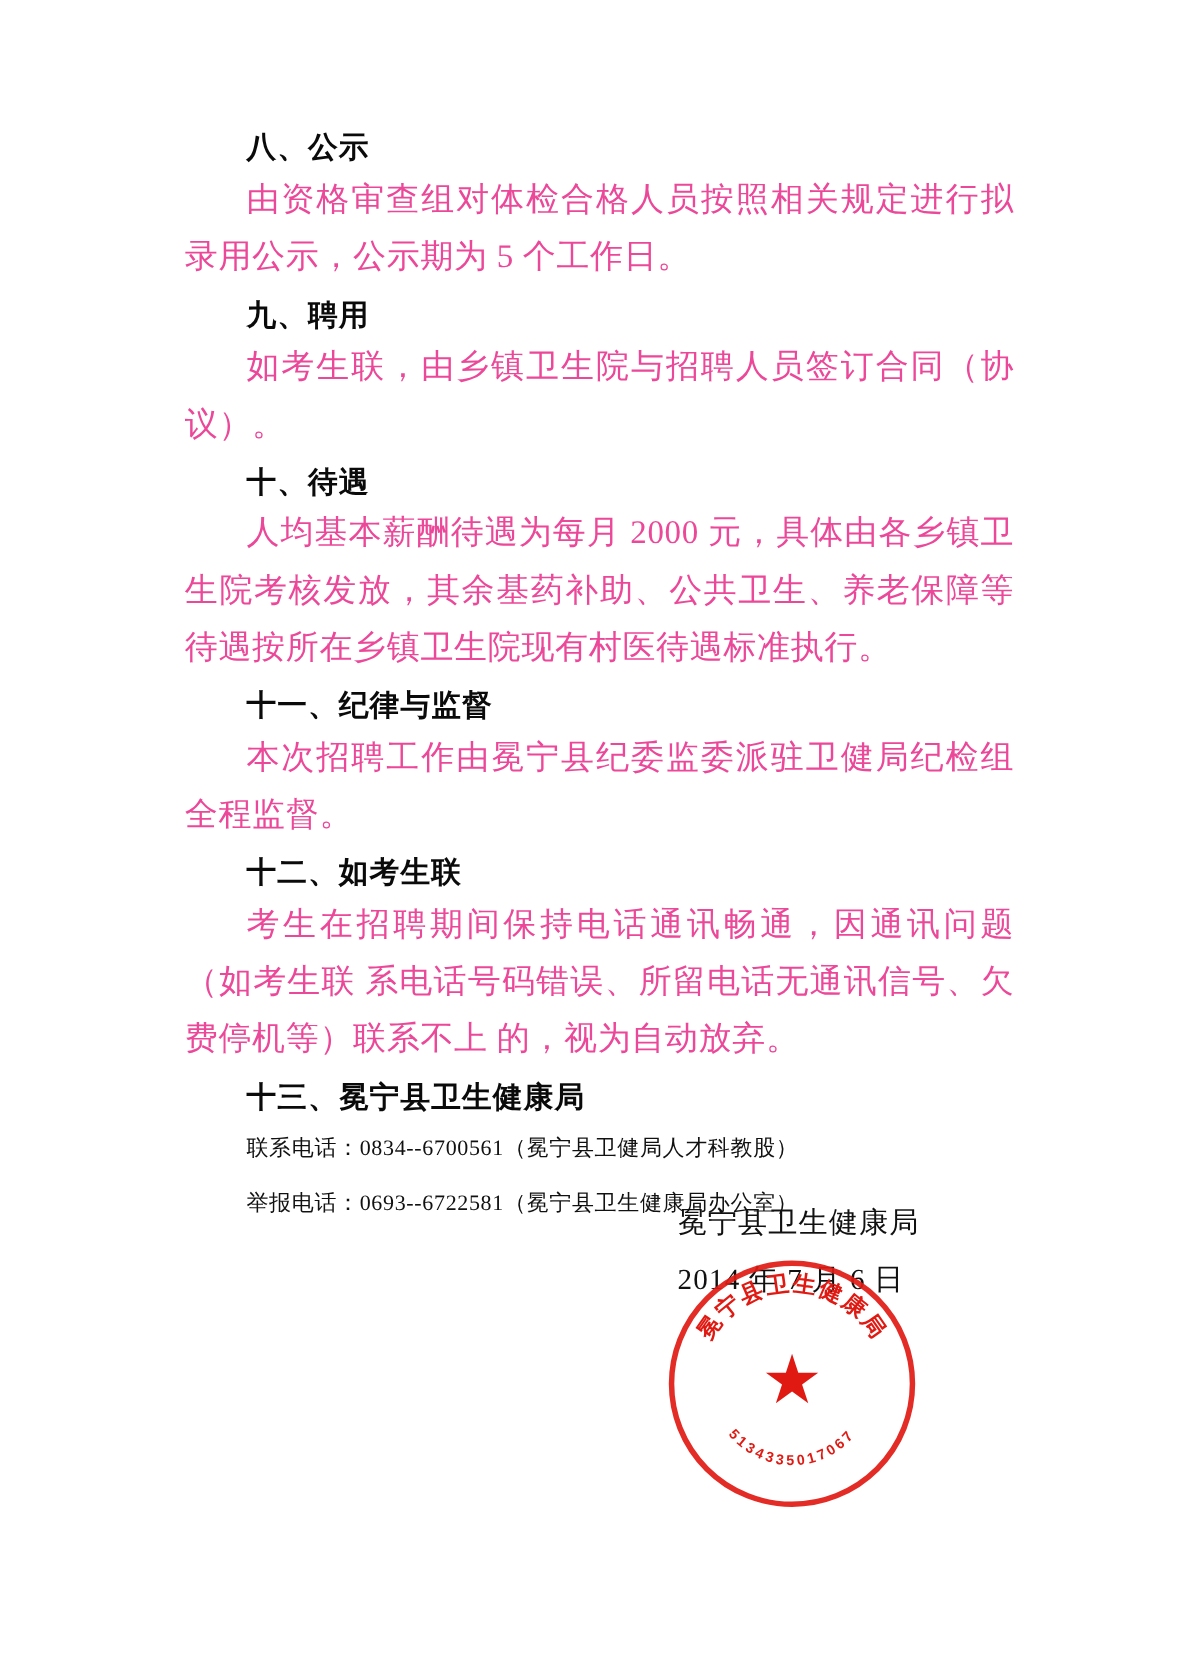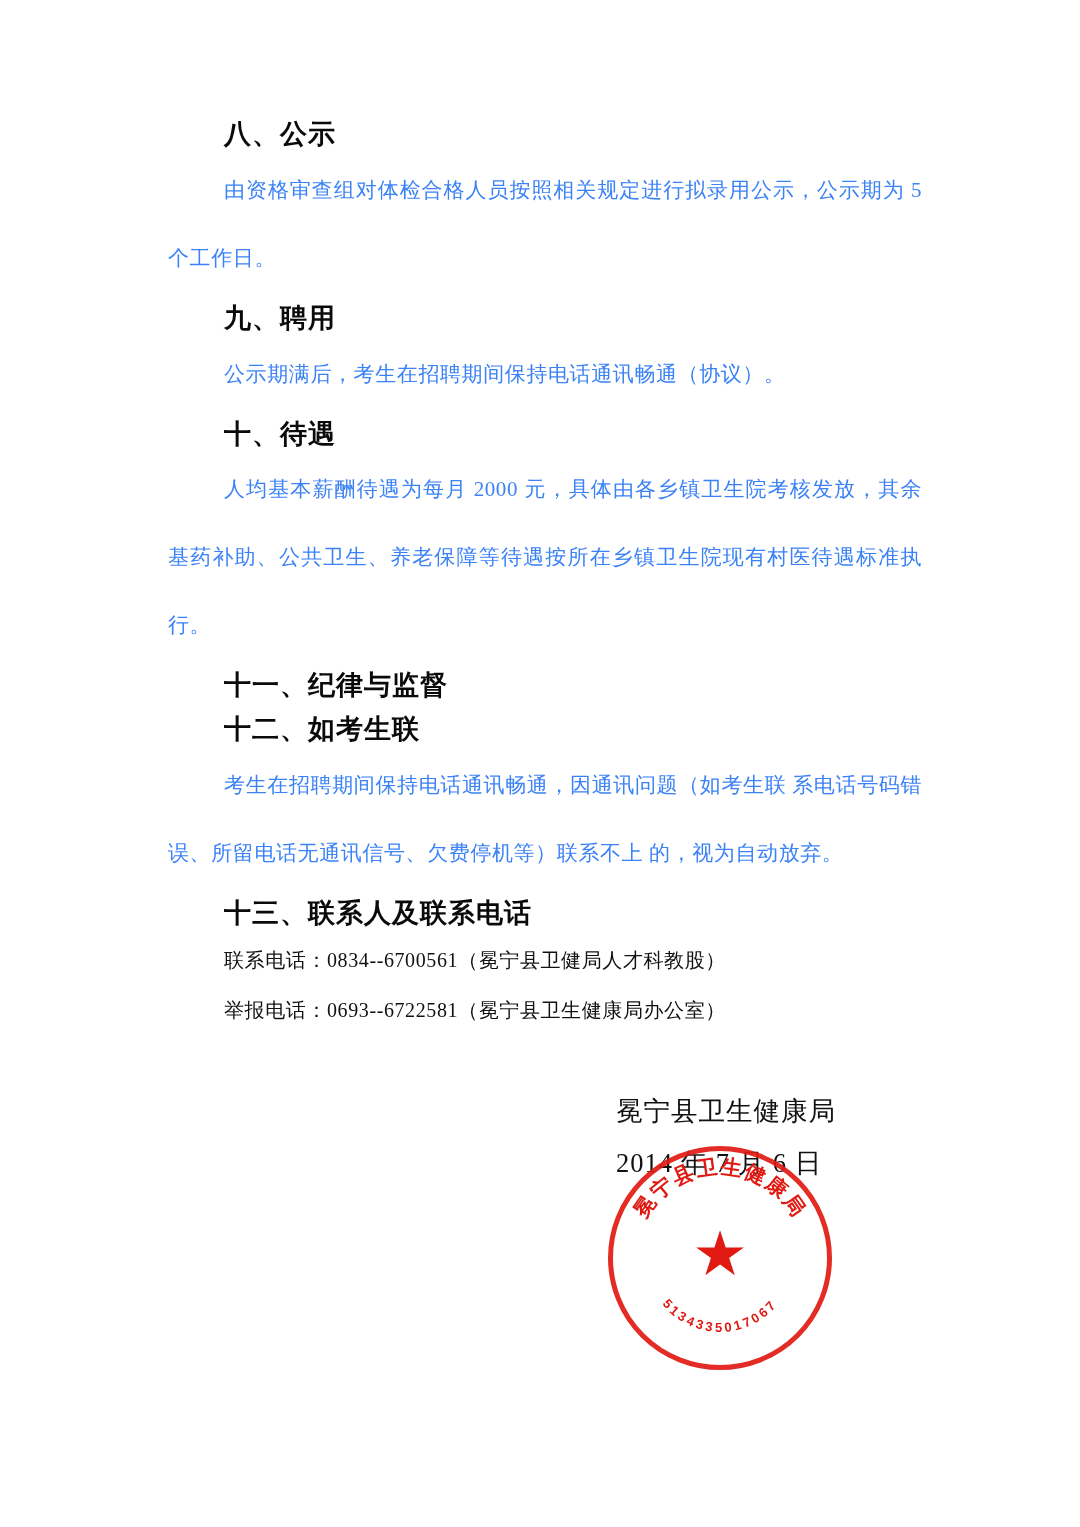--- a/index.html
+++ b/index.html
@@ -31,28 +31,28 @@
     font-weight: bold;
     font-size: 27px;
     line-height: 1.25;
     margin: 0 0 4px 0;
     padding: 0;
     text-indent: 56px;
     letter-spacing: 1px;
     color: #0a0a0a;
   }
   p.para {
-    font-size: 21px;
-    line-height: 68px;
+    font-size: 30px;
+    line-height: 52px;
     margin: 0 0 6px 0;
     text-indent: 56px;
     text-align: justify;
     text-justify: inter-ideograph;
     letter-spacing: 0.6px;
-    color: #3b82f6;
+    color: #ec4899;
   }
   p.contact-line {
     font-size: 20px;
     line-height: 50px;
     margin: 0;
     text-indent: 56px;
     letter-spacing: 0.6px;
     color: #111;
   }
   .block {
@@ -136,39 +136,40 @@
 <div class="page">
   <div class="doc-body">
 
     <div class="block">
       <h2 class="section-heading">八、公示</h2>
       <p class="para">由资格审查组对体检合格人员按照相关规定进行拟录用公示，公示期为 5 个工作日。</p>
     </div>
 
     <div class="block">
       <h2 class="section-heading">九、聘用</h2>
-      <p class="para">公示期满后，考生在招聘期间保持电话通讯畅通（协议）。</p>
+      <p class="para">如考生联，由乡镇卫生院与招聘人员签订合同（协议）。</p>
     </div>
 
     <div class="block">
       <h2 class="section-heading">十、待遇</h2>
       <p class="para">人均基本薪酬待遇为每月 2000 元，具体由各乡镇卫生院考核发放，其余基药补助、公共卫生、养老保障等待遇按所在乡镇卫生院现有村医待遇标准执行。</p>
     </div>
 
     <div class="block">
       <h2 class="section-heading">十一、纪律与监督</h2>
+      <p class="para">本次招聘工作由冕宁县纪委监委派驻卫健局纪检组全程监督。</p>
     </div>
 
     <div class="block">
       <h2 class="section-heading">十二、如考生联</h2>
       <p class="para">考生在招聘期间保持电话通讯畅通，因通讯问题（如考生联 系电话号码错误、所留电话无通讯信号、欠费停机等）联系不上 的，视为自动放弃。</p>
     </div>
 
     <div class="block">
-      <h2 class="section-heading">十三、联系人及联系电话</h2>
+      <h2 class="section-heading">十三、冕宁县卫生健康局</h2>
       <p class="contact-line">联系电话：0834--6700561（冕宁县卫健局人才科教股）</p>
       <p class="contact-line">举报电话：0693--6722581（冕宁县卫生健康局办公室）</p>
     </div>
 
   </div>
 
   <div class="sign-block">
     <div class="sign-line">冕宁县卫生健康局</div>
     <div class="sign-line">2014 年 7 月 6 日</div>
   </div>

